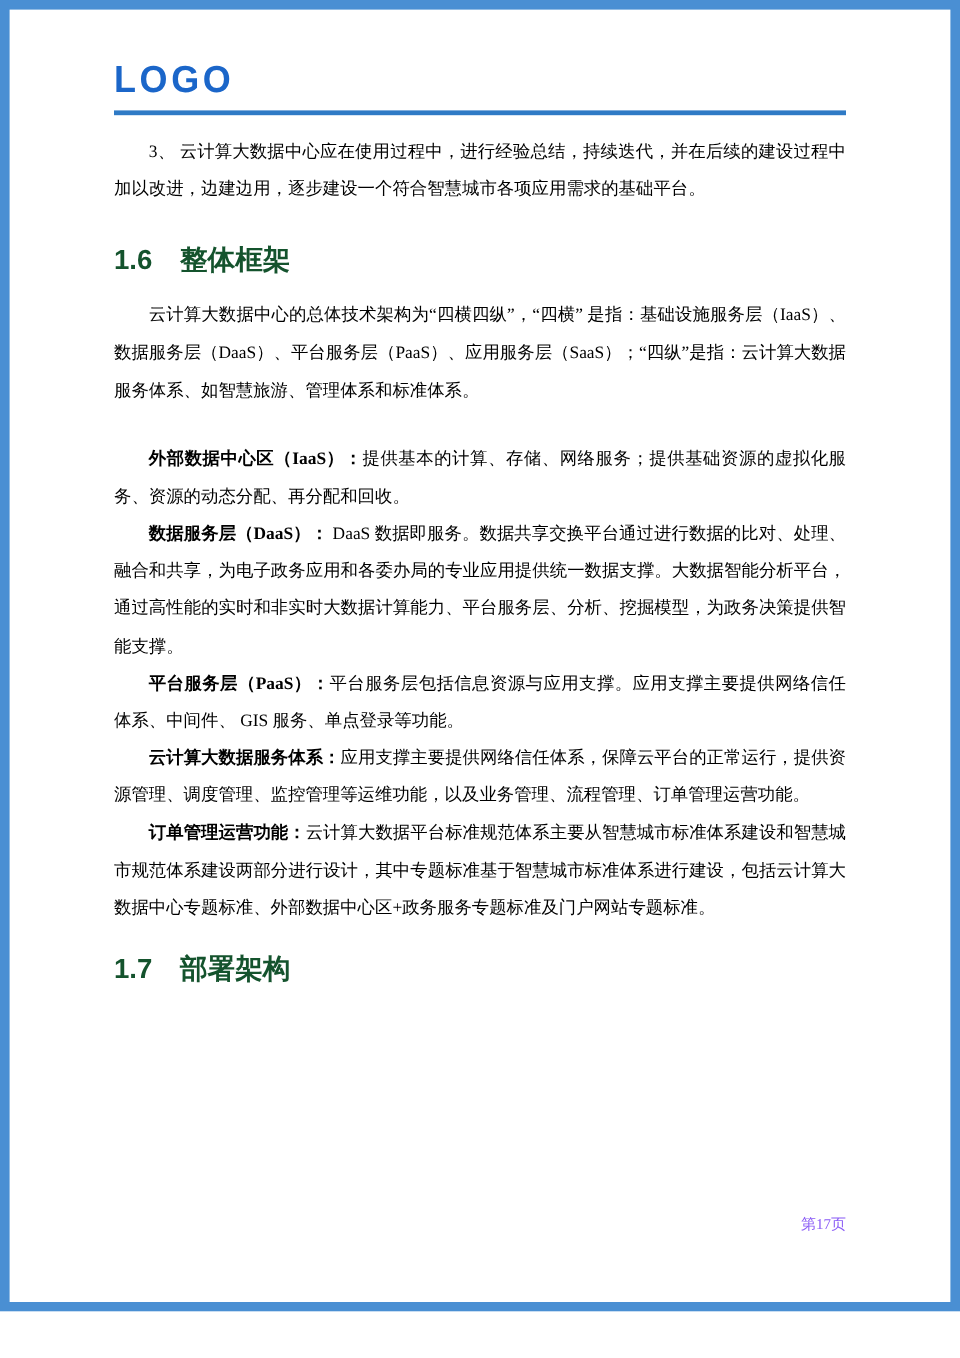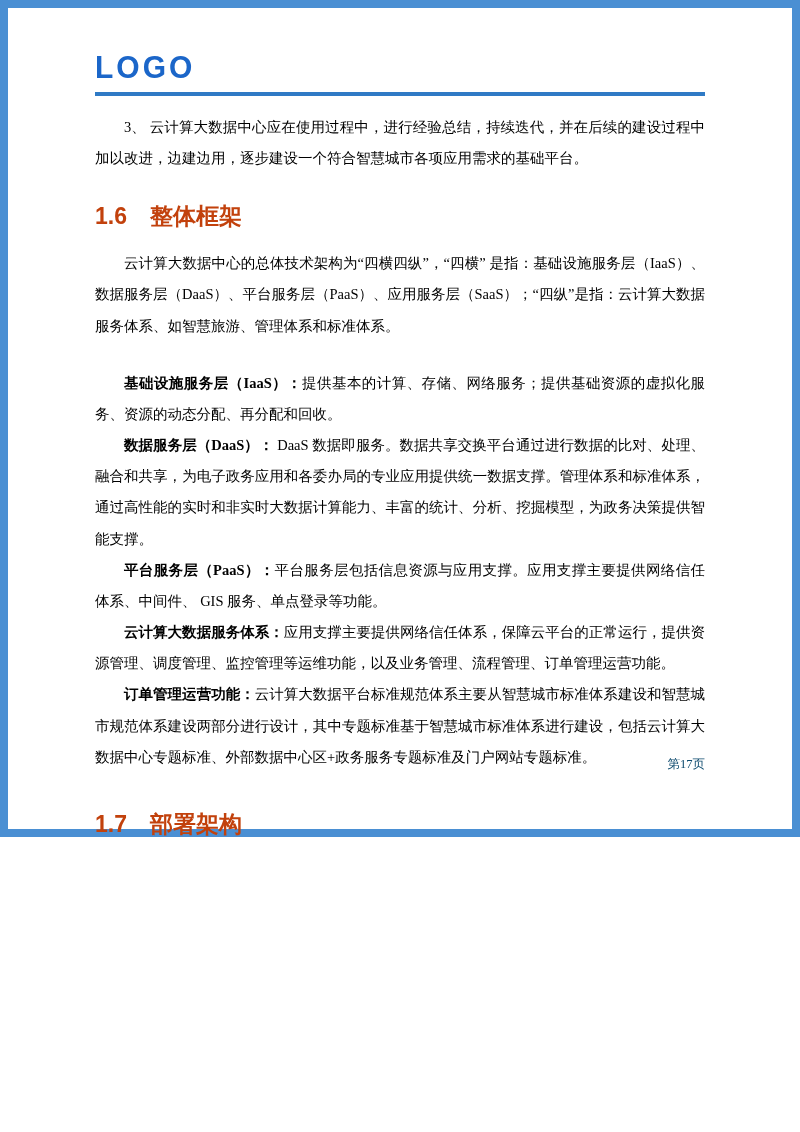--- a/index.html
+++ b/index.html
@@ -2,21 +2,21 @@
 <html><head>
 <meta charset="utf-8">
 <style>
   html, body {
     margin: 0;
     padding: 0;
     background: #ffffff;
   }
   .page-frame {
     width: 800px;
-    height: 837px;
+    height: 1093px;
     box-sizing: border-box;
     background: #4a8fd3;
     padding: 8px;
     overflow: hidden;
   }
   .page {
     width: 100%;
     height: 100%;
     background: #ffffff;
     box-sizing: border-box;
@@ -51,41 +51,41 @@
   .indent {
     text-indent: 2em;
   }
   .para-intro {
     margin-top: 16px;
   }
   .heading {
     font-family: "Liberation Sans", sans-serif;
     font-size: 23px;
     font-weight: bold;
-    color: #c2410c;
+    color: #14532d;
     margin: 28px 0 16px 0;
     line-height: 1.3;
     text-align: left;
   }
   .heading-17 {
-    margin-top: 37px;
+    margin-top: 20px;
   }
   .items-block {
     margin-top: 26px;
   }
   .lead {
     font-weight: bold;
   }
   .doc-footer {
     position: absolute;
     bottom: 56px;
     right: 87px;
     font-size: 12.5px;
     font-family: "Liberation Serif", serif;
-    color: #0c4a6e;
+    color: #8b5cf6;
   }
 </style>
 </head>
 <body>
 
 <div class="page-frame">
   <div class="page">
 
     <header class="doc-header">
       <div class="logo">LOGO</div>
@@ -95,23 +95,23 @@
     <main class="doc-body">
 
       <p class="para indent para-intro">3、 云计算大数据中心应在使用过程中，进行经验总结，持续迭代，并在后续的建设过程中加以改进，边建边用，逐步建设一个符合智慧城市各项应用需求的基础平台。</p>
 
       <h1 class="heading">1.6　整体框架</h1>
 
       <p class="para indent">云计算大数据中心的总体技术架构为“四横四纵”，“四横” 是指：基础设施服务层（IaaS）、数据服务层（DaaS）、平台服务层（PaaS）、应用服务层（SaaS）；“四纵”是指：云计算大数据服务体系、如智慧旅游、管理体系和标准体系。</p>
 
       <div class="items-block">
 
-        <p class="para indent"><span class="lead">基础设施服务层（IaaS）：</span><span>提供基本的计算、存储、网络服务；提供基础资源的虚拟化服务、资源的动态分配、再分配和回收。</span></p>
+        <p class="para indent"><span class="lead">外部数据中心区（IaaS）：</span><span>提供基本的计算、存储、网络服务；提供基础资源的虚拟化服务、资源的动态分配、再分配和回收。</span></p>
 
-        <p class="para indent"><span class="lead">数据服务层（DaaS）：</span><span> DaaS 数据即服务。数据共享交换平台通过进行数据的比对、处理、融合和共享，为电子政务应用和各委办局的专业应用提供统一数据支撑。管理体系和标准体系，通过高性能的实时和非实时大数据计算能力、丰富的统计、分析、挖掘模型，为政务决策提供智能支撑。</span></p>
+        <p class="para indent"><span class="lead">数据服务层（DaaS）：</span><span> DaaS 数据即服务。数据共享交换平台通过进行数据的比对、处理、融合和共享，为电子政务应用和各委办局的专业应用提供统一数据支撑。大数据智能分析平台，通过高性能的实时和非实时大数据计算能力、平台服务层、分析、挖掘模型，为政务决策提供智能支撑。</span></p>
 
         <p class="para indent"><span class="lead">平台服务层（PaaS）：</span><span>平台服务层包括信息资源与应用支撑。应用支撑主要提供网络信任体系、中间件、 GIS 服务、单点登录等功能。</span></p>
 
 
         <p class="para indent"><span class="lead">云计算大数据服务体系：</span><span>应用支撑主要提供网络信任体系，保障云平台的正常运行，提供资源管理、调度管理、监控管理等运维功能，以及业务管理、流程管理、订单管理运营功能。</span></p>
 
         <p class="para indent"><span class="lead">订单管理运营功能：</span><span>云计算大数据平台标准规范体系主要从智慧城市标准体系建设和智慧城市规范体系建设两部分进行设计，其中专题标准基于智慧城市标准体系进行建设，包括云计算大数据中心专题标准、外部数据中心区+政务服务专题标准及门户网站专题标准。</span></p>
 
       </div>
 

